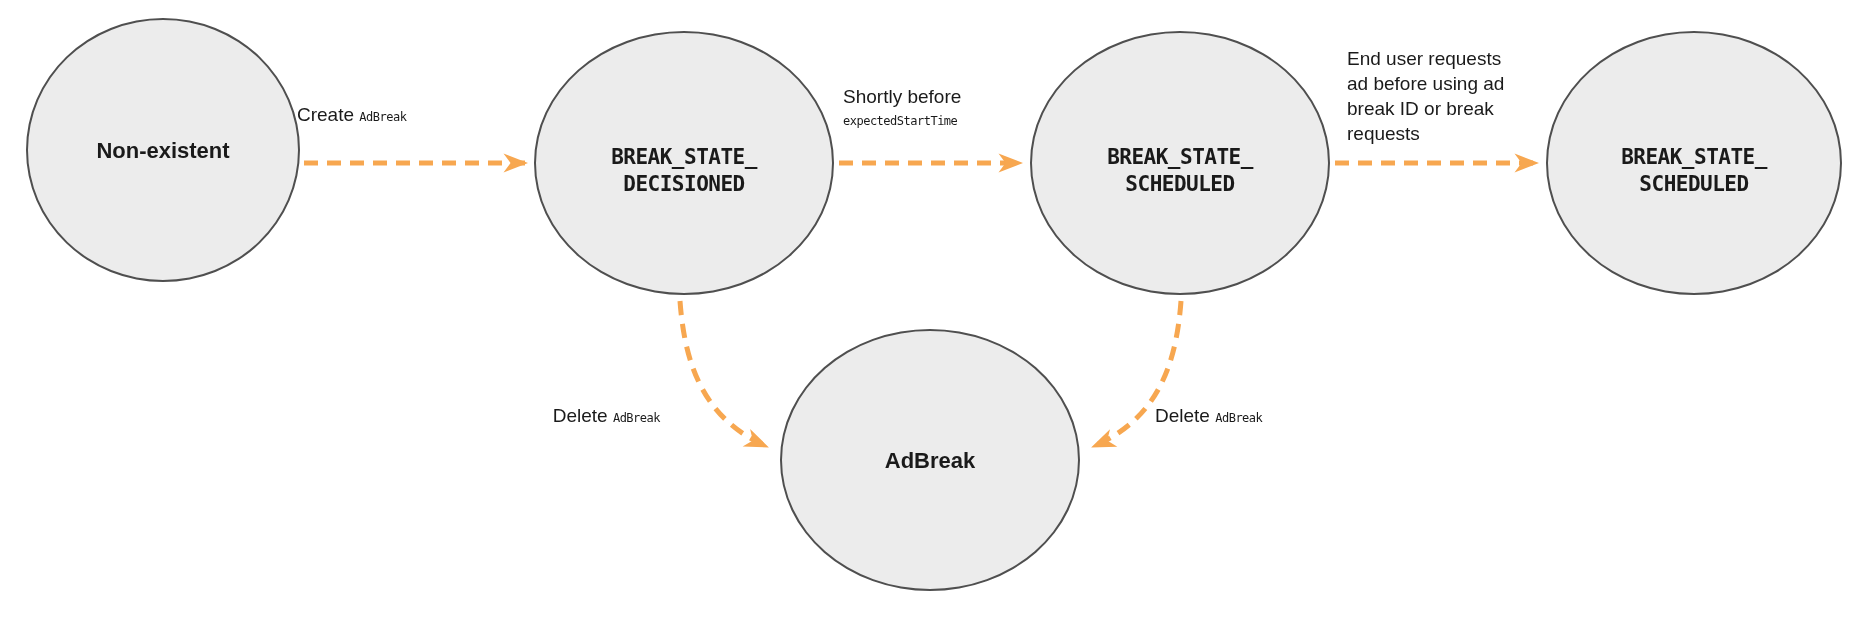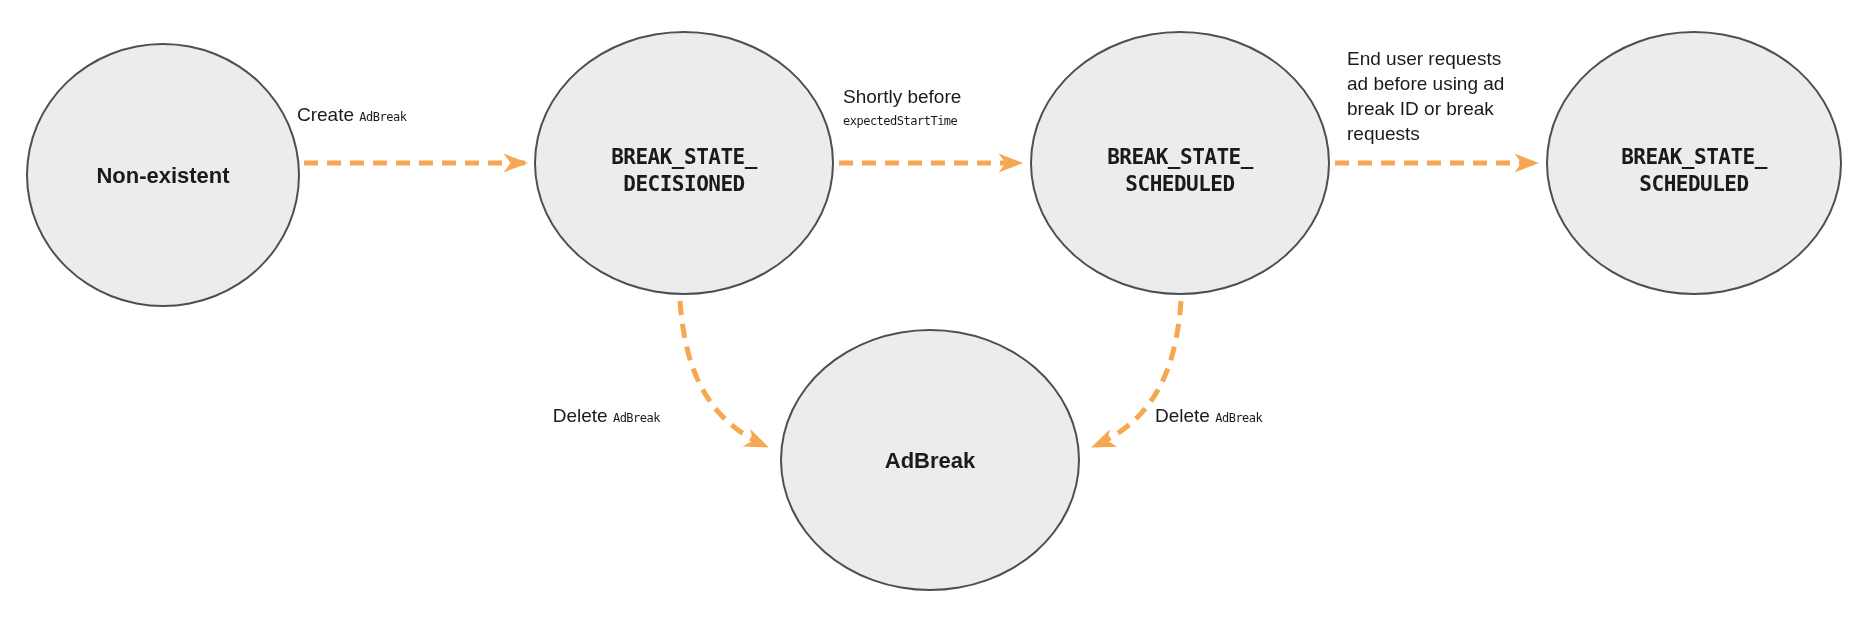--- a/index.html
+++ b/index.html
@@ -50,21 +50,21 @@
         <path d="M0.5 0.5 L25 10 L0.5 19.5 L7.5 10 Z" fill="#f7a750"></path>
       </marker>
     </defs>
     <path class="edge-path" d="M304 163 L527 163" marker-end="url(#arrowhead)"></path>
     <path class="edge-path" d="M839 163 L1022 163" marker-end="url(#arrowhead)"></path>
     <path class="edge-path" d="M1335 163 L1538 163" marker-end="url(#arrowhead)"></path>
     <path class="edge-path" d="M680 301 C685 370 707 421 768 447" marker-end="url(#arrowhead)"></path>
     <path class="edge-path" d="M1181 301 C1176 370 1154 421 1092 447" marker-end="url(#arrowhead)"></path>
   </svg>
 
-  <div class="node" style="left:26px;top:43px;width:274px;height:264px;">
+  <div class="node" style="left:26px;top:18px;width:274px;height:264px;">
     <span class="node-label">Non-existent</span>
   </div>
 
   <div class="node" style="left:534px;top:31px;width:300px;height:264px;">
     <span class="node-label mono">
       <span>BREAK_STATE_</span><br>
       <span>DECISIONED</span>
     </span>
   </div>
 

